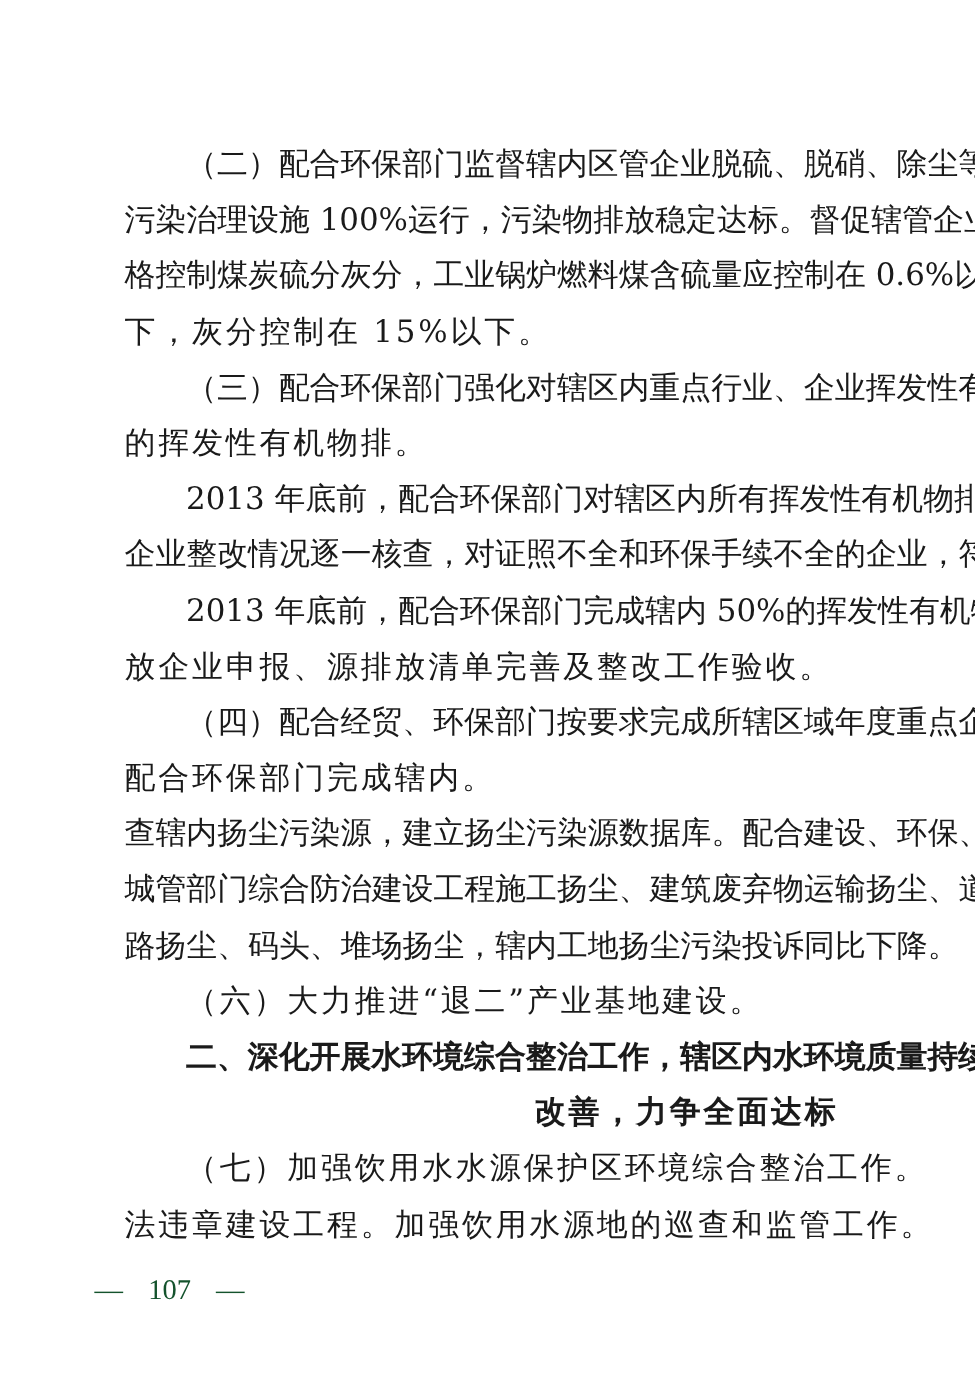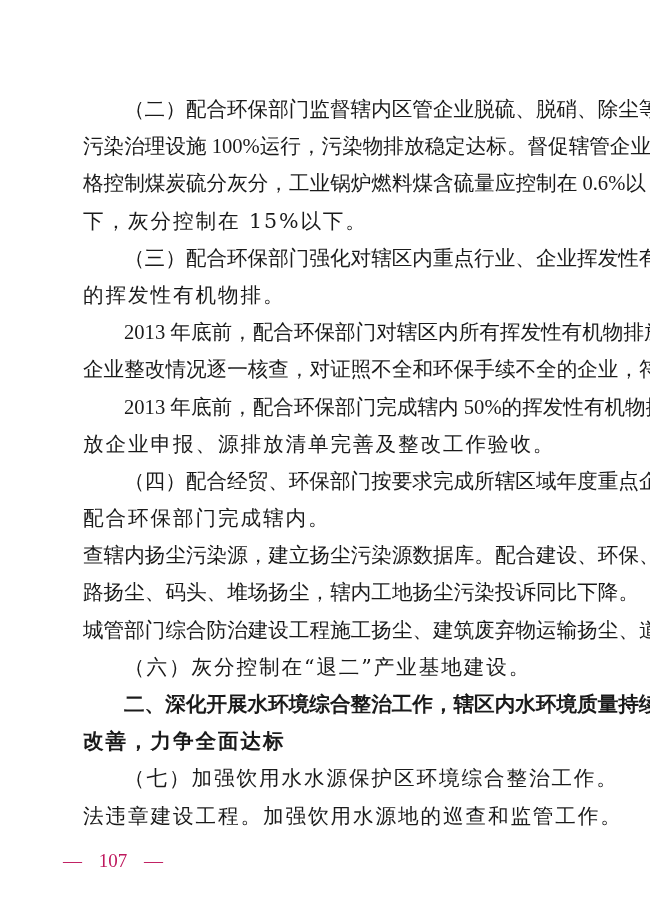--- a/index.html
+++ b/index.html
@@ -2,24 +2,24 @@
 <html><head>
 <meta charset="utf-8">
 <style>
   html,body{margin:0;padding:0;background:#ffffff;}
   body{width:650px;height:920px;position:relative;overflow:hidden;
        font-family:"DejaVu Serif","Liberation Serif",serif;color:#1a1a1a;}
   .page{position:absolute;left:83px;top:91px;width:476px;}
   .line{height:37.2px;line-height:37.2px;font-size:20.6px;white-space:nowrap;
         letter-spacing:1.9px;overflow:visible;}
   .line.indent{padding-left:41px;}
-  .line.justify{text-align:justify;text-align-last:justify;letter-spacing:0;font-family:Liberation Serif, serif;}
-  .line.bold{font-family:"DejaVu Sans","Liberation Sans",sans-serif;font-weight:bold;}
+  .line.justify{text-align:justify;text-align-last:justify;letter-spacing:0;}
+  .line.bold{font-family:"DejaVu Sans","Liberation Sans",sans-serif;font-weight:bold;text-align:right;}
   .pagenum{position:absolute;left:63px;top:850px;font-size:19px;
-           font-family:"Liberation Serif","DejaVu Serif",serif;color:#be185d;word-spacing:12px;}
+           font-family:"Liberation Serif","DejaVu Serif",serif;color:#14532d;word-spacing:12px;}
 </style>
 </head>
 <body>
 
 <div class="page" id="body">
     <div>
       <div class="line indent justify">（二）配合环保部门监督辖内区管企业脱硫、脱硝、除尘等</div>
       <div class="line justify">污染治理设施 100%运行，污染物排放稳定达标。督促辖管企业严</div>
       <div class="line justify">格控制煤炭硫分灰分，工业锅炉燃料煤含硫量应控制在 0.6%以</div>
       <div class="line">下，灰分控制在 15%以下。</div>
@@ -35,25 +35,25 @@
     <div>
       <div class="line indent justify">2013 年底前，配合环保部门完成辖内 50%的挥发性有机物排</div>
       <div class="line">放企业申报、源排放清单完善及整改工作验收。</div>
     </div>
     <div>
       <div class="line indent justify">（四）配合经贸、环保部门按要求完成所辖区域年度重点企</div>
       <div class="line">配合环保部门完成辖内。</div>
     </div>
     <div>
       <div class="line justify">查辖内扬尘污染源，建立扬尘污染源数据库。配合建设、环保、</div>
+      <div class="line justify">城管部门综合防治建设工程施工扬尘、建筑废弃物运输扬尘、道</div>
       <div class="line justify">路扬尘、码头、堆场扬尘，辖内工地扬尘污染投诉同比下降。</div>
-      <div class="line justify">城管部门综合防治建设工程施工扬尘、建筑废弃物运输扬尘、道</div>
     </div>
     <div>
-      <div class="line indent">（六）灰分控制在“退二”产业基地建设。</div>
+      <div class="line indent">（六）大力推进“退二”产业基地建设。</div>
     </div>
     <div>
       <div class="line indent justify bold">二、深化开展水环境综合整治工作，辖区内水环境质量持续</div>
       <div class="line bold">改善，力争全面达标</div>
     </div>
     <div>
       <div class="line indent">（七）加强饮用水水源保护区环境综合整治工作。</div>
     </div>
     <div>
       <div class="line">法违章建设工程。加强饮用水源地的巡查和监管工作。</div>

